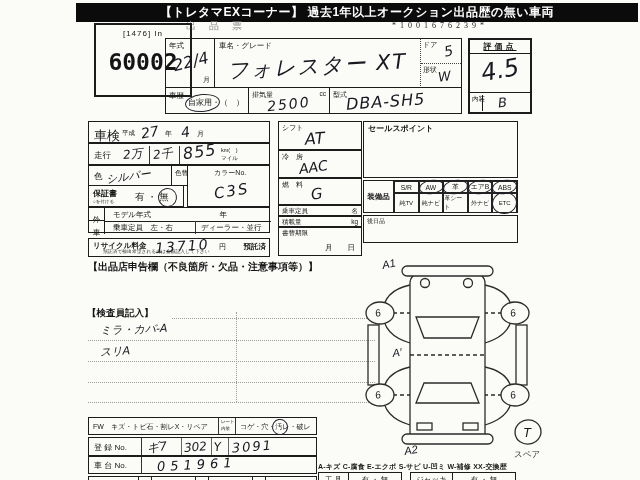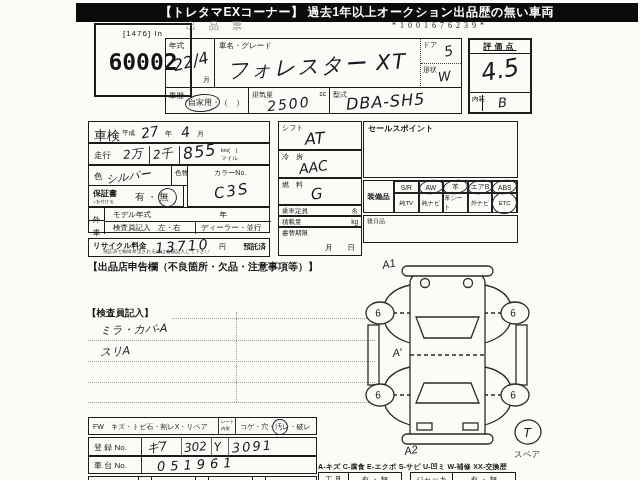--- a/index.html
+++ b/index.html
@@ -115,21 +115,21 @@
   <div class="cell" style="left:88px;top:207px;width:182px;height:26px;">
     <div style="position:absolute;left:0;top:0;width:16px;height:13px;border-right:1px solid #1c1c1c;border-bottom:1px solid #1c1c1c;box-sizing:border-box;text-align:center;">
       <span style="font-size:7.5px;line-height:12px;">外</span>
     </div>
     <div style="position:absolute;left:0;top:13px;width:16px;height:13px;border-right:1px solid #1c1c1c;box-sizing:border-box;text-align:center;">
       <span style="font-size:7.5px;line-height:12px;">車</span>
     </div>
     <div class="dotline" style="left:16px;top:13px;width:166px;border-top:1px solid #1c1c1c;"></div>
     <span class="lbl" style="left:24px;top:3px;font-size:7.5px;">モデル年式</span>
     <span class="lbl" style="right:42px;top:3px;font-size:7.5px;">年</span>
-    <span class="lbl" style="left:24px;top:16px;font-size:7.5px;">検査員記入　左・右</span>
+    <span class="lbl" style="left:24px;top:16px;font-size:7.5px;">乗車定員　左・右</span>
     <span class="sepv" style="left:106px;top:13px;height:13px;"></span>
     <span class="lbl" style="left:112px;top:16px;font-size:7.5px;">ディーラー・並行</span>
   </div>
   <div class="cell" style="left:88px;top:238px;width:182px;height:19px;">
     <span class="lbl" style="left:4px;top:3px;font-size:7.5px;font-weight:bold;">リサイクル料金</span>
     <span class="hw" style="left:66px;top:0px;font-size:14px;letter-spacing:2px;transform:rotate(-4deg);">13710</span>
     <span class="lbl" style="left:130px;top:4px;font-size:7px;">円</span>
     <span class="lbl" style="right:3px;top:4px;font-size:7.5px;font-weight:bold;">預託済</span>
     <span class="lbl" style="left:14px;bottom:1px;font-size:4.8px;color:#333;">預託済で輸出希望される方は金額記入して下さい</span>
   </div>

